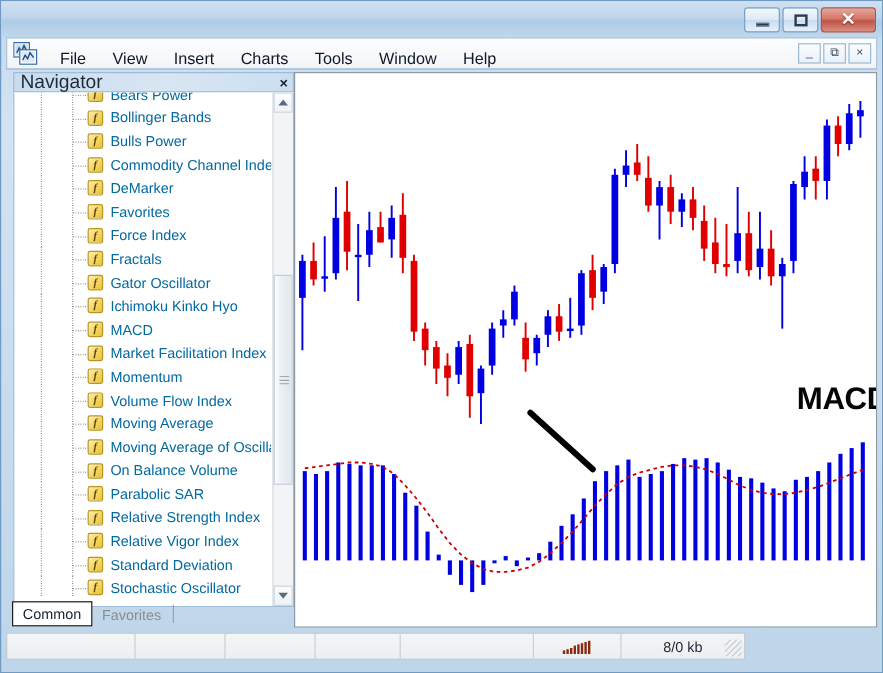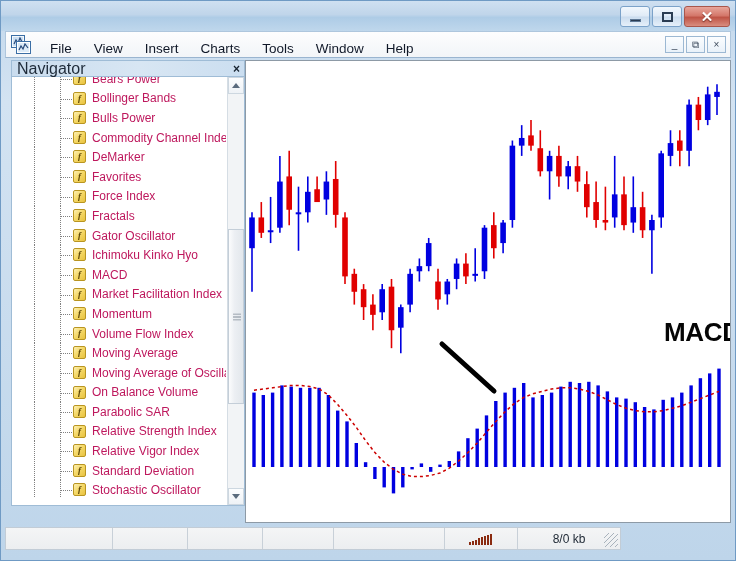--- a/index.html
+++ b/index.html
@@ -215,21 +215,21 @@
     font-style: italic;
     font-weight: bold;
     font-size: 9px;
     color: #5d4708;
     font-family: "Liberation Serif", serif;
     line-height: 1;
   }
   .nav-label {
     margin-left: 80px;
     font-size: 12px;
-    color: #be185d;
+    color: #0369a1;
     text-align: center;
   }
 
   
   .nav-scroll {
     position: absolute;
     right: 0; top: 0;
     width: 17px; height: 100%;
     background: #f2f4f6;
     border-left: 1px solid #d5dde4;
@@ -591,20 +591,25 @@
         <div class="sb-btn sb-up">
           <span class="sb-arrow up"></span>
         </div>
         <div class="sb-thumb">
           <span class="sb-grip"></span>
         </div>
         <div class="sb-btn sb-down">
           <span class="sb-arrow down"></span>
         </div>
       </div>
+    </div>
+    <div class="nav-tabs">
+      <div class="tab active">Common</div>
+      <div class="tab inactive">Favorites</div>
+      <div class="tab-div"></div>
     </div>
   </div>
 
   <div class="chart-pane">
     <svg class="chart-canvas" id="chart-svg" viewBox="0 0 484 461" preserveAspectRatio="none">
         <line x1="6" x2="6" y1="151.3090909090909" y2="230.78181818181818" stroke="#0000e0" stroke-width="1.6"></line>
         <rect x="3.2" y="156.43636363636364" width="5.6" height="30.76363636363635" fill="#0000e0"></rect>
         <line x1="15.3" x2="15.3" y1="141.05454545454546" y2="176.94545454545454" stroke="#e00000" stroke-width="1.6"></line>
         <rect x="12.5" y="156.43636363636364" width="5.6" height="15.381818181818176" fill="#e00000"></rect>
         <line x1="24.6" x2="24.6" y1="135.92727272727274" y2="182.07272727272726" stroke="#0000e0" stroke-width="1.6"></line>

